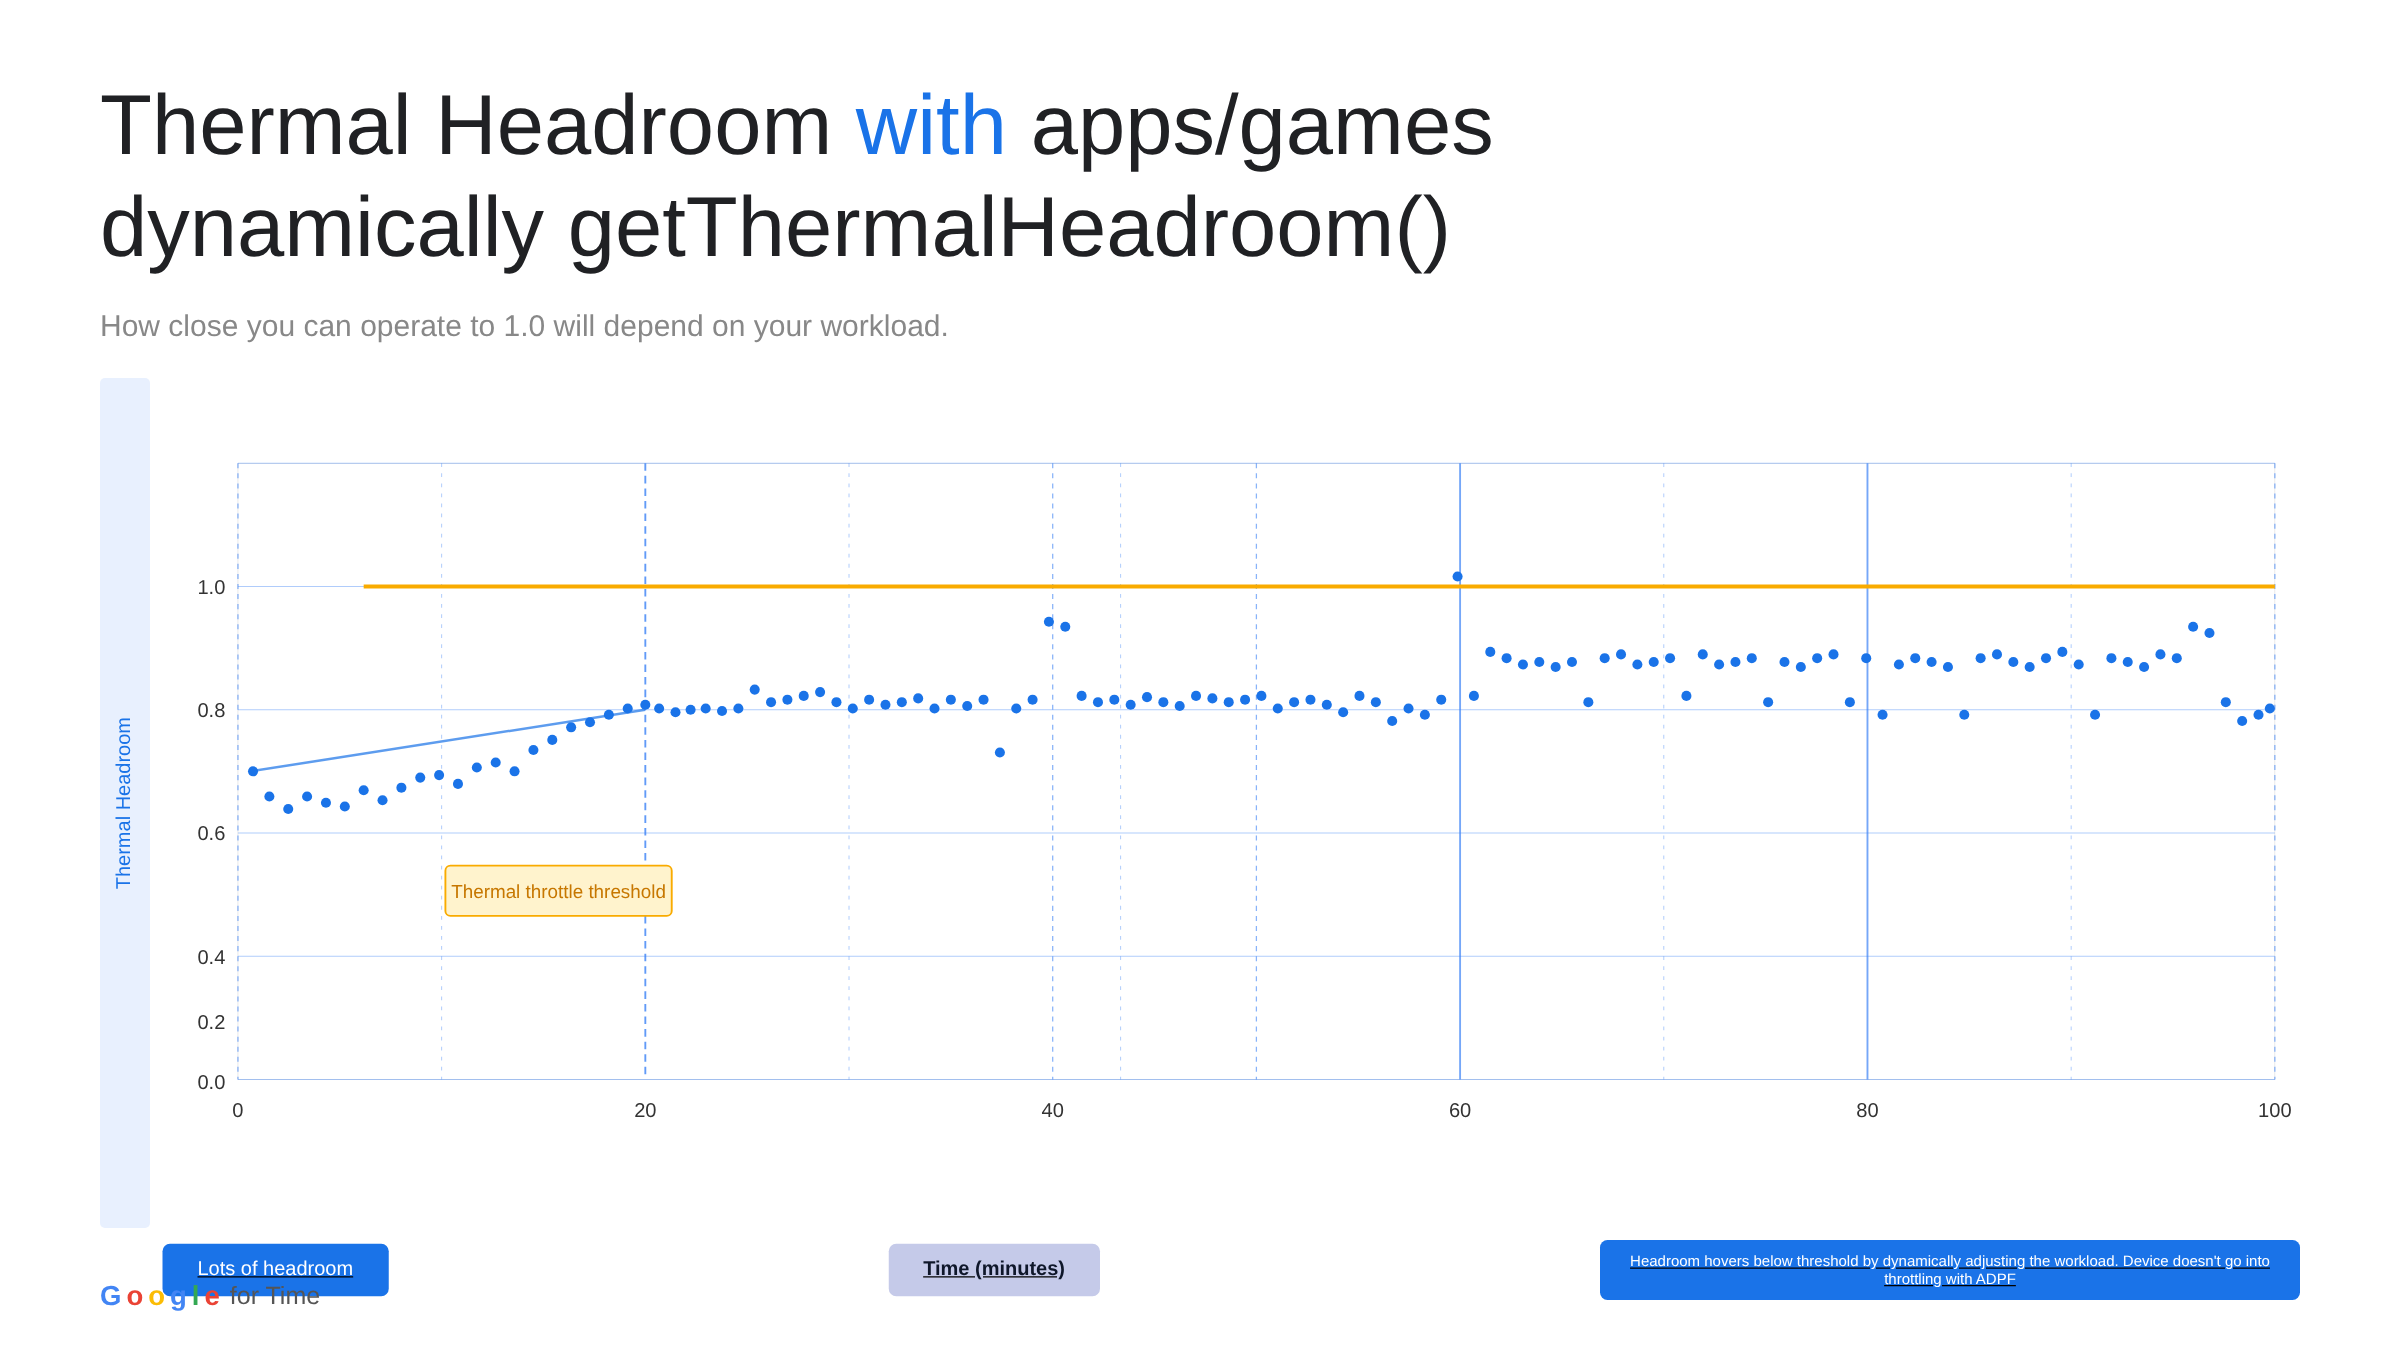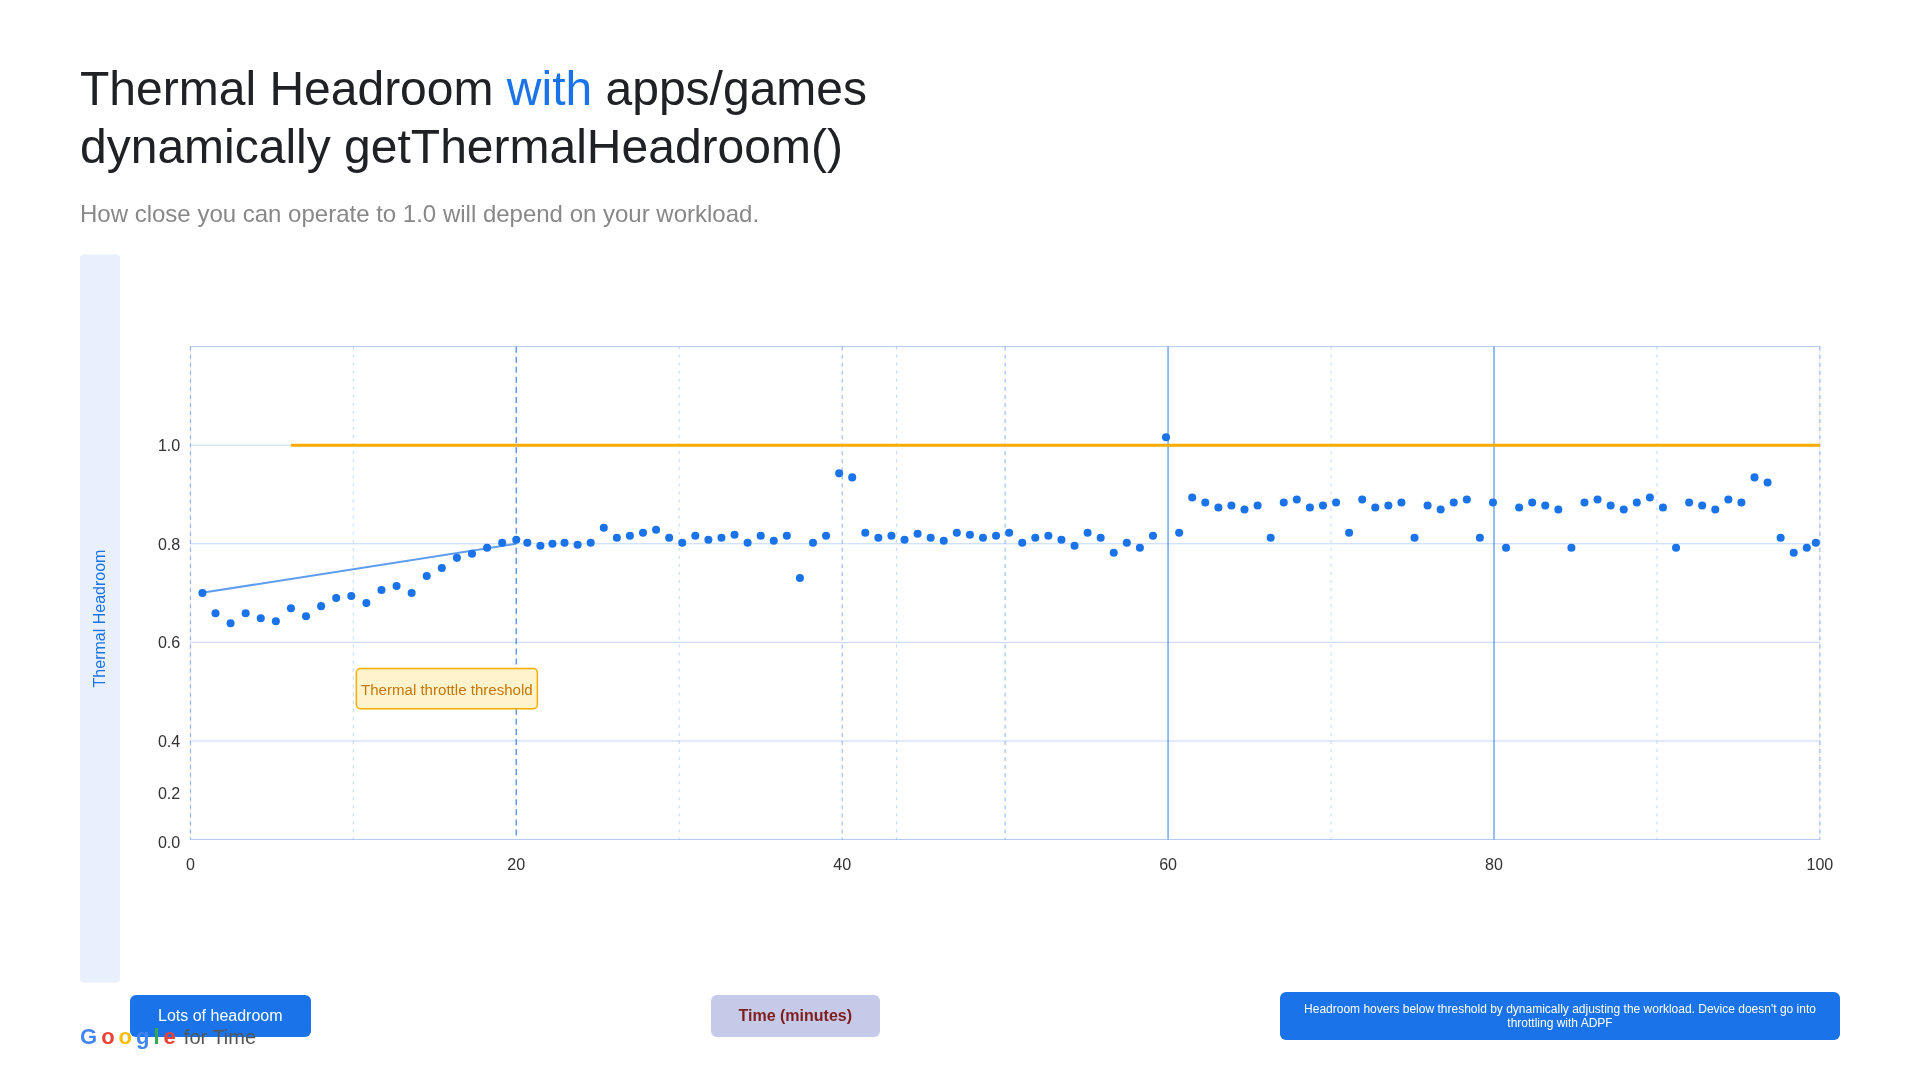--- a/index.html
+++ b/index.html
@@ -12,21 +12,21 @@
       position: relative;
     }
     .container {
       padding: 60px 80px 40px 80px;
       width: 100%;
       height: 100%;
       display: flex;
       flex-direction: column;
     }
     .title {
-      font-size: 48px;
+      font-size: 68px;
       font-weight: 400;
       color: #202124;
       line-height: 1.2;
       margin-bottom: 20px;
     }
     .title .with {
       color: #1a73e8;
     }
     .subtitle {
       font-size: 24px;
@@ -66,36 +66,37 @@
     svg.chart-svg {
       width: 100%;
       height: 100%;
     }
     .bottom-labels {
       display: flex;
       align-items: center;
       margin-top: 10px;
       gap: 36px;
       padding-left: 50px;
+      text-decoration: underline;
     }
     .label-btn {
       padding: 12px 28px;
       border-radius: 6px;
       font-size: 16px;
       font-weight: 500;
       border: none;
       cursor: pointer;
     }
     .label-btn-blue {
       background: #1a73e8;
       color: #fff;
     }
     .label-btn-gray {
       background: #c5cae9;
-      color: #7f1d1d;
+      color: #0f172a;
       font-weight: 600;
     }
     .label-btn-dark {
       background: #1a73e8;
       color: #fff;
       max-width: 560px;
       text-align: center;
     }
     .google-logo {
       position: absolute;

